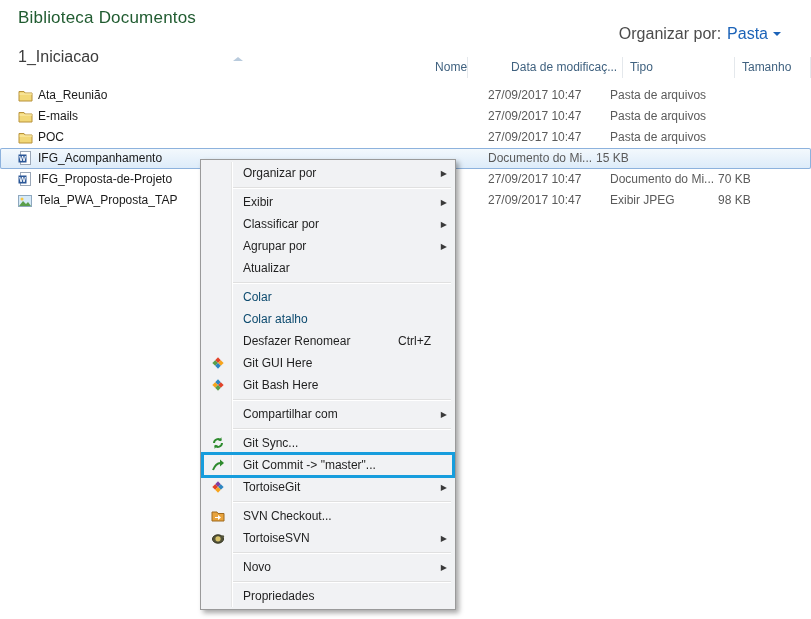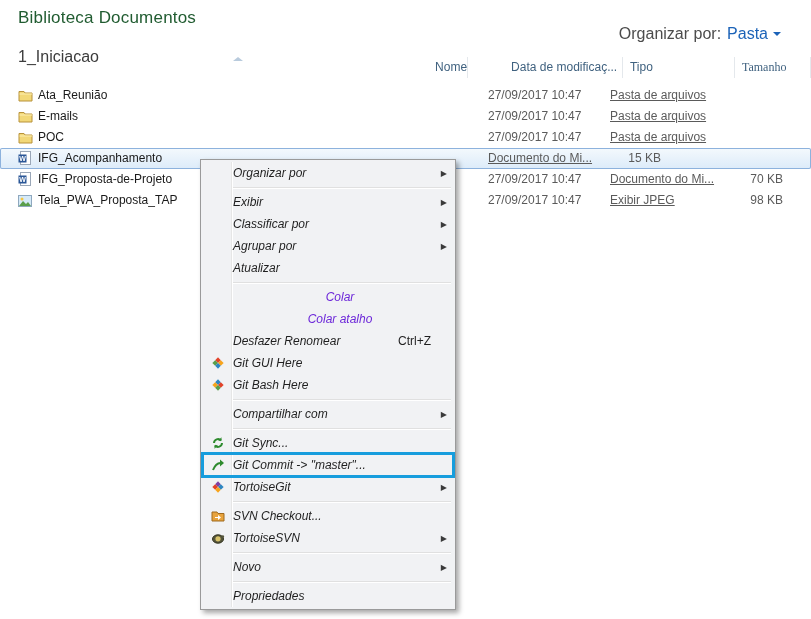--- a/index.html
+++ b/index.html
@@ -20,51 +20,51 @@
   .org-value { color: #1c63b8; margin-left: 6px; cursor: default; }
   .org-caret { display: inline-block; width: 0; height: 0; margin-left: 5px;
     border-left: 4px solid transparent; border-right: 4px solid transparent; border-top: 4px solid #1c63b8; }
 
   
   .col-headers { margin-top: 8px; display: flex; height: 21px; font-size: 12px; color: #3f617f; }
   .col-h { border-right: 1px solid #e4e8ec; line-height: 20px; position: relative; white-space: nowrap; overflow: hidden; }
   .col-h.c-name { width: 481px; padding-left: 18px; text-align: right; }
   .col-h.c-date { width: 122px; padding-left: 7px; margin-left: 36px; }
   .col-h.c-type { width: 115px; padding-left: 7px; }
-  .col-h.c-size { width: 78px;  padding-left: 7px; font-family: Liberation Serif, serif; }
+  .col-h.c-size { width: 78px;  padding-left: 7px; }
   .col-h.c-fill { flex: 1; border-right: none; background: linear-gradient(180deg,#fdfdfd,#f4f6f8); }
   .sort-arrow { position: absolute; top: 0; left: 233px; width: 0; height: 0;
     border-left: 5px solid transparent; border-right: 5px solid transparent; border-bottom: 4px solid #b9cbdd; }
 
   
   .file-list { margin-top: 7px; }
   .file-row { display: flex; height: 21px; font-size: 12px; align-items: center; }
   .file-row.selected { background: linear-gradient(180deg,#f4f9fd,#dcebf9);
     box-shadow: inset 0 0 0 1px #8db2dd; border-radius: 2px; }
   .cell { white-space: nowrap; overflow: hidden; height: 21px; line-height: 21px; }
   .cell.c-name { width: 481px; padding-left: 17px; display: flex; align-items: center; color: #1a1a1a; }
   .cell.c-date { width: 122px; padding-left: 7px; color: #5a5a5a; }
-  .cell.c-type { width: 115px; padding-left: 7px; color: #5a5a5a; text-decoration: underline; }
-  .cell.c-size { width: 78px; padding-right: 13px; text-align: right; color: #5a5a5a; }
+  .cell.c-type { width: 115px; padding-left: 7px; color: #5a5a5a; }
+  .cell.c-size { width: 78px; padding-right: 13px; color: #5a5a5a; }
   .cell.c-fill { flex: 1; }
   .ficon { display: inline-flex; width: 16px; height: 16px; margin-right: 5px; align-items: center; justify-content: center; flex: none; }
   .fname { overflow: hidden; text-overflow: ellipsis; }
 
   
   .context-menu { position: absolute; left: 200px; top: 159px; width: 256px;
     background: #f1f2f4; border: 1px solid #9a9a9a; box-shadow: 3px 3px 5px rgba(0,0,0,.35);
     padding: 2px; font-size: 12px; color: #1f1f1f; z-index: 10; }
   .context-menu::before { content: ""; position: absolute; left: 30px; top: 2px; bottom: 2px;
     width: 1px; background: #e6e6e6; box-shadow: 1px 0 0 #ffffff; }
   .menu-item { display: flex; align-items: center; height: 22px; padding: 0 6px 0 2px; position: relative; }
   .gutter { width: 26px; display: flex; align-items: center; justify-content: center; flex: none; }
-  .mlabel { flex: 1; padding-left: 2px; white-space: nowrap; overflow: hidden; font-style: italic; }
+  .mlabel { flex: 1; padding-left: 12px; white-space: nowrap; overflow: hidden; }
   .mshort { margin-right: 16px; white-space: nowrap; }
   .marrow { width: 12px; text-align: right; font-size: 8px; color: #3a3a3a; flex: none; }
-  .menu-item.disabled .mlabel { color: #6d28d9; text-align: center; }
+  .menu-item.disabled .mlabel { color: #0c4a6e; }
   .menu-item.highlighted { outline: 3px solid #179ddd; outline-offset: -1px; }
   .menu-sep { height: 1px; background: #e0e0e0; box-shadow: 0 1px 0 #ffffff; margin: 3px 2px 3px 30px; }
 </style>
 </head>
 <body>
 
 <div class="explorer">
 
   <div class="lib-header">
     <div>

